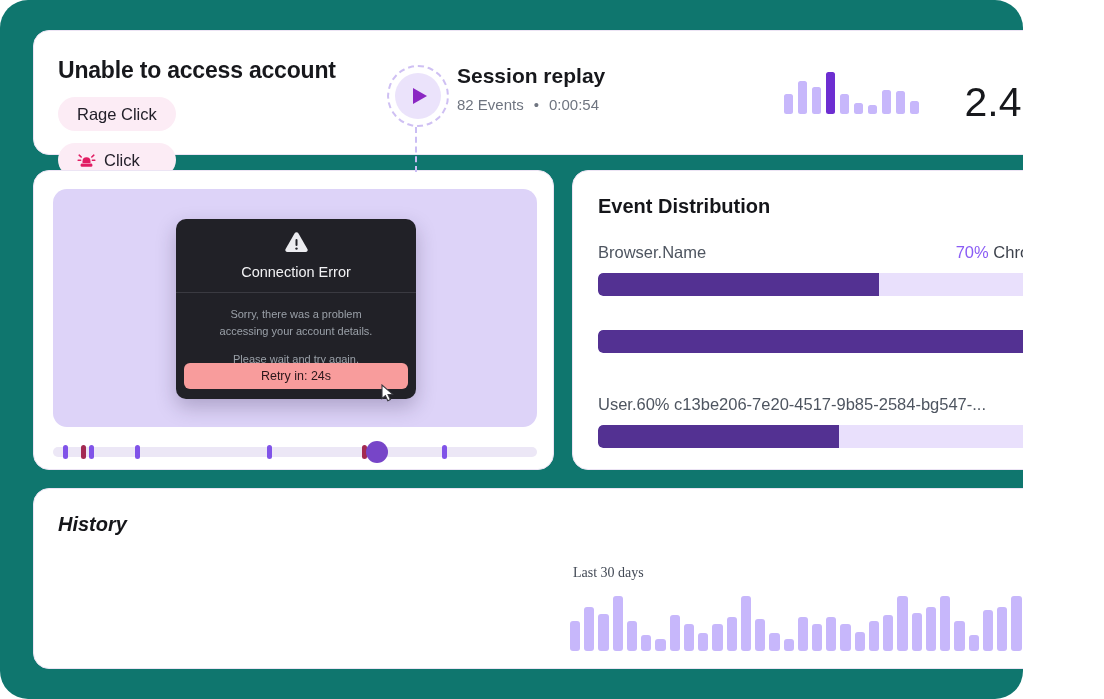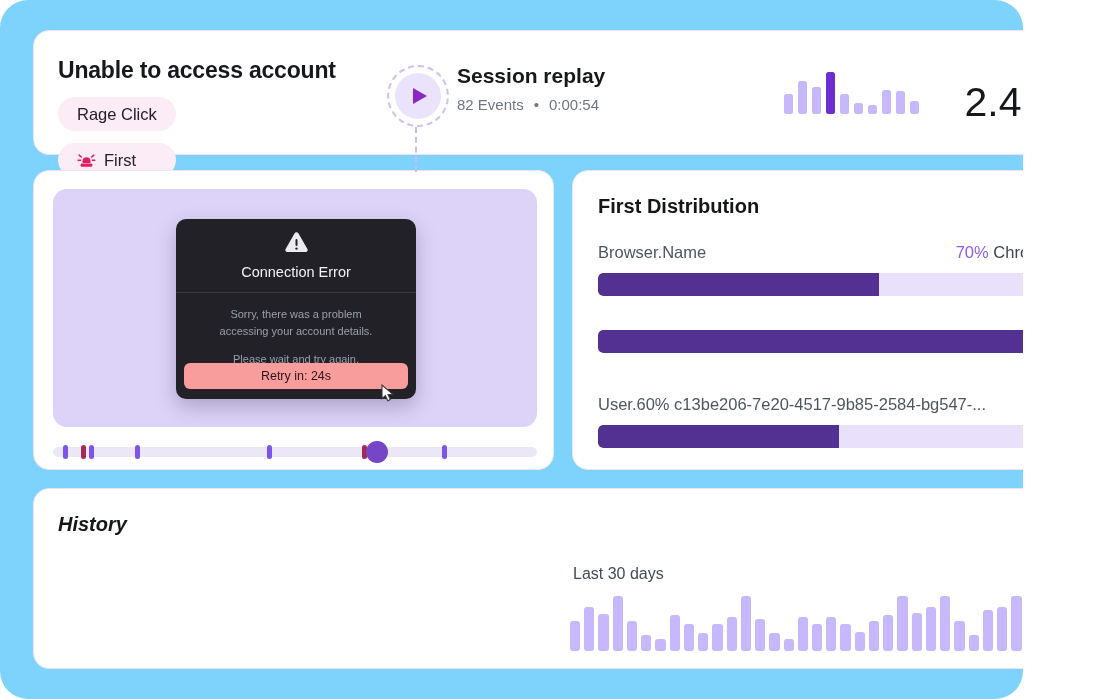--- a/index.html
+++ b/index.html
@@ -1,17 +1,17 @@
 <!DOCTYPE html>
 <html><head>
 <meta charset="utf-8">
 <style>
   * { margin:0; padding:0; box-sizing:border-box; }
   html,body { background:#ffffff; font-family:"Liberation Sans", sans-serif; }
-  .page { position:relative; width:1023px; height:699px; background:#7dd3fc; border-radius:28px; overflow:hidden; }
+  .page { position:relative; width:1023px; height:699px; background:#0f766e; border-radius:28px; overflow:hidden; }
   .card { position:absolute; background:#ffffff; border:1px solid #ece4f4; border-radius:16px; }
 
   
   .top-card { left:33px; top:30px; width:1038px; height:125px; }
   .issue-title { position:absolute; left:24px; top:26px; font-size:23px; font-weight:700; color:#17181c; letter-spacing:-0.2px; }
   .badges { position:absolute; left:24px; top:66px; display:flex; gap:12px;flex-direction:column; }
   .pill { display:flex; align-items:center; gap:8px; height:34px; padding:0 19px; background:#fcecf5; border-radius:17px; font-size:16.5px; color:#23202a; }
   .dash-circle { position:absolute; left:353px; top:34px; width:62px; height:62px; border:2px dashed #cfc0f3; border-radius:50%; }
   .play-circle { position:absolute; left:361px; top:42px; width:46px; height:46px; background:#ebe3fb; border-radius:50%; display:flex; align-items:center; justify-content:center; cursor:pointer; }
   .replay-text { position:absolute; left:423px; top:33px; }
@@ -50,21 +50,21 @@
   .dist-track { margin-top:11px; height:23px; background:#e9e0fc; border-radius:5px; overflow:hidden; }
   .dist-fill { height:100%; background:#533192; border-radius:5px 0 0 5px; }
   .row-1 { top:72px; } .row-2 { top:148px; } .row-3 { top:224px; }
 
   
   .history-card { left:33px; top:488px; width:1038px; height:181px; }
   .history-title { position:absolute; left:24px; top:24px; font-size:20px; font-weight:600; color:#15161a;font-style:italic; }
   .history-rows { position:absolute; left:24px; top:76px; font-size:16.5px; color:#4a5360; }
   .history-row { display:flex; height:31px; align-items:center; }
   .history-label { width:168px; }
-  .last30-label { position:absolute; left:539px; top:76px; font-size:16px; color:#434a56; }
+  .last30-label { position:absolute; left:539px; top:76px; font-size:14px; color:#434a56;font-family:Liberation Serif, serif; }
   .last30-chart { position:absolute; left:536px; top:107px; width:494px; height:55px; display:flex; align-items:flex-end; gap:4px; }
   .last30-chart .bar { flex:1; border-radius:3px; }
 
   .icon { display:inline-flex; }
 </style>
 </head>
 <body>
 
 <div class="page">
 
@@ -81,21 +81,21 @@
             <g stroke="#e11d63" stroke-width="1.6" stroke-linecap="round">
               <line x1="2.2" y1="3.2" x2="4.2" y2="5.0"></line>
               <line x1="16.8" y1="3.2" x2="14.8" y2="5.0"></line>
               <line x1="1.2" y1="8.2" x2="3.6" y2="8.2"></line>
               <line x1="17.8" y1="8.2" x2="15.4" y2="8.2"></line>
             </g>
             <path d="M5.5 11 L5.5 9.2 A4 4 0 0 1 13.5 9.2 L13.5 11 Z" fill="#e11d63"></path>
             <rect x="3.6" y="11.4" width="11.8" height="3.4" rx="1.4" fill="#e11d63"></rect>
           </svg>
         </span>
-        <span>First</span>
+        <span>Click</span>
       </div>
     </div>
 
     <div class="dash-circle"></div>
     <div class="play-circle">
       <span class="icon">
         <svg width="16" height="18" viewBox="0 0 16 18" style="margin-left:3px;">
           <polygon points="1,1 15,9 1,17" fill="#8b27c3"></polygon>
         </svg>
       </span>
@@ -160,21 +160,21 @@
         <div class="tl-marker purple" style="left: 7.4%;"></div>
         <div class="tl-marker purple" style="left: 16.9%;"></div>
         <div class="tl-marker purple" style="left: 44.2%;"></div>
         <div class="tl-marker red" style="left: 63.8%;"></div>
         <div class="tl-marker purple" style="left: 80.4%;"></div>
         <div class="tl-playhead" style="left: 67%;"></div>
       </div>
   </div>
 
   <div class="card dist-card">
-    <div class="dist-title">First Distribution</div>
+    <div class="dist-title">Event Distribution</div>
 
     <div class="dist-row row-1">
       <div class="dist-labels">
         <span>Browser.Name</span>
         <span><span class="dist-pct">70%</span> <span class="dist-val">Chrome</span></span>
       </div>
       <div class="dist-track">
         <div class="dist-fill" style="width: 62%;"></div>
       </div>
     </div>

